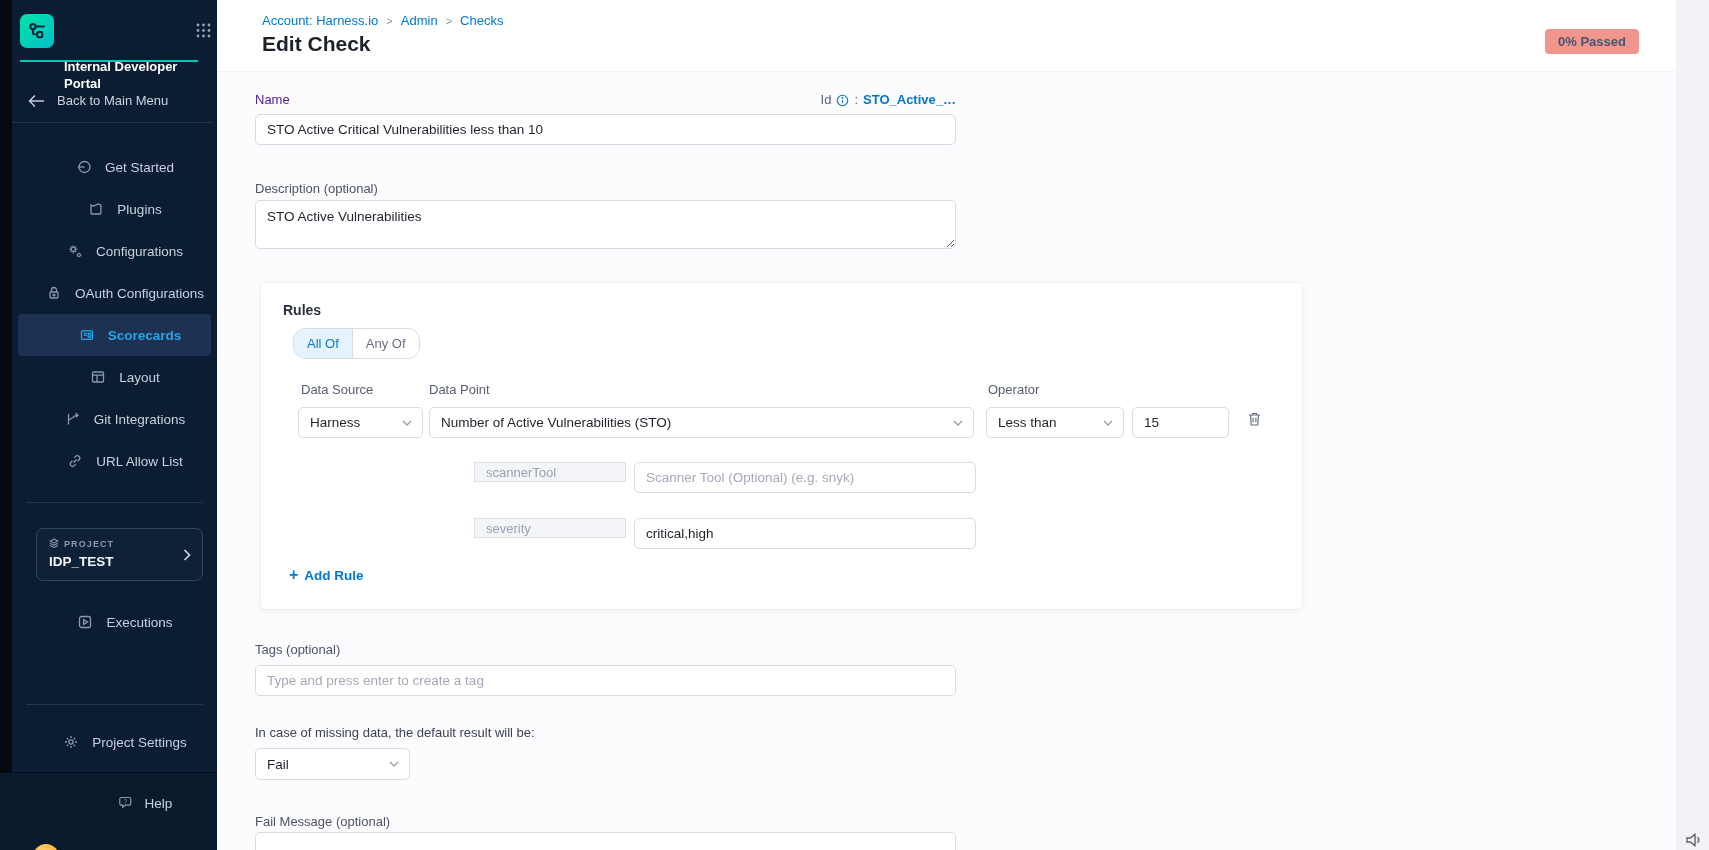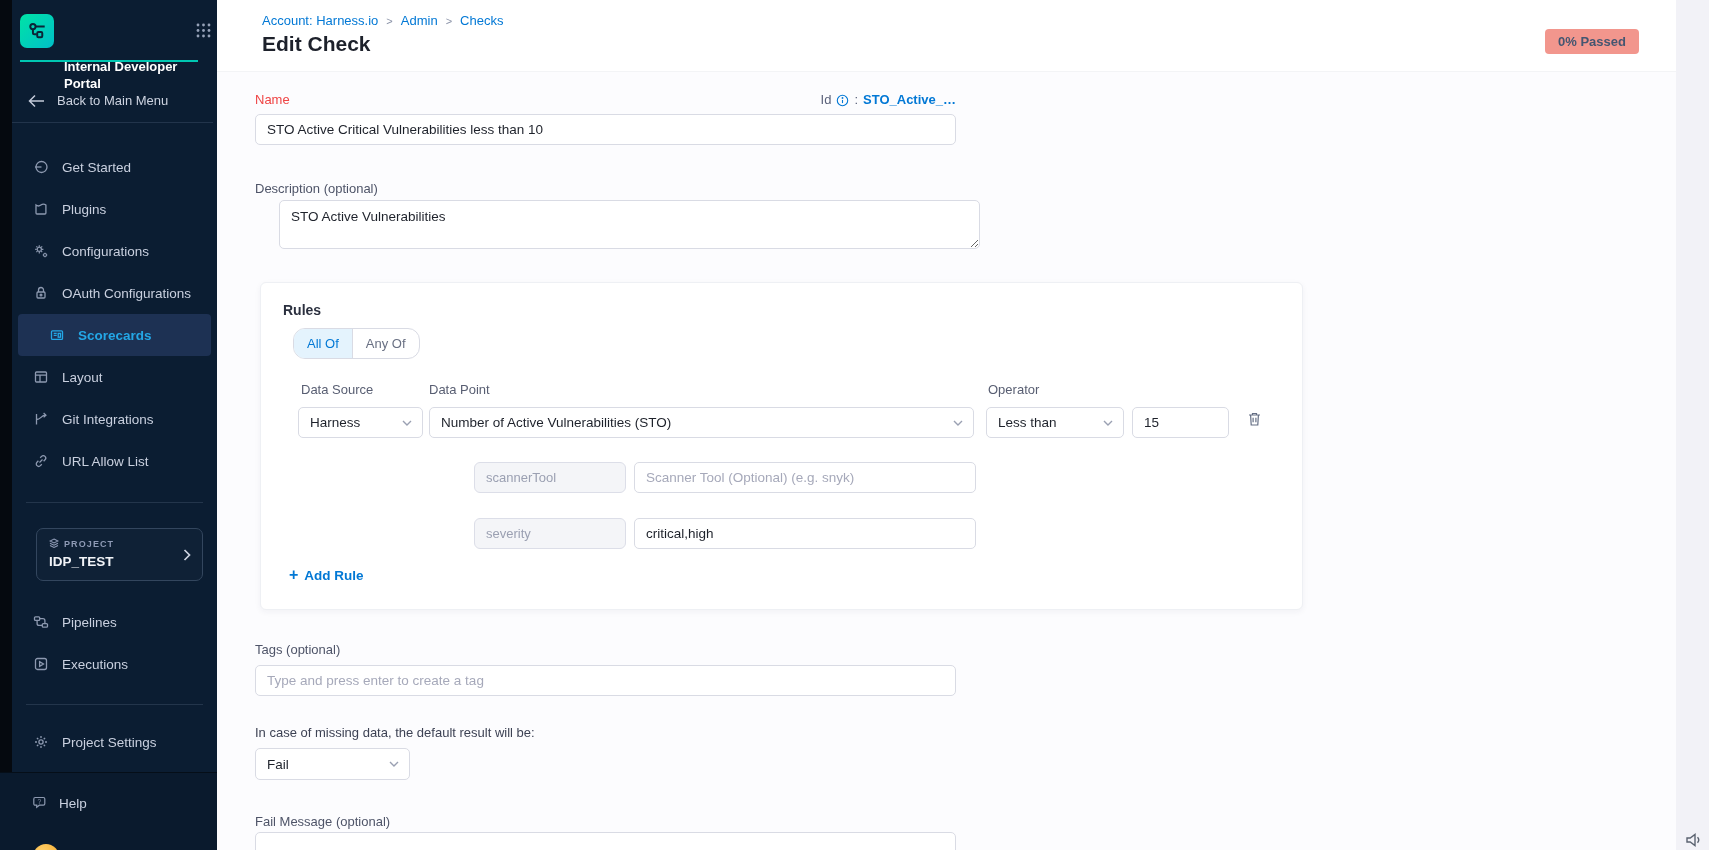--- a/index.html
+++ b/index.html
@@ -17,21 +17,21 @@
   .apps-grid { margin-left:auto; margin-top:9px; color:#96a2b8; cursor:pointer; }
   .teal-line { position:absolute; top:60px; left:8px; width:178px; height:2px; background:#00c7b2; }
   .back-row { position:absolute; top:79px; left:0; right:4px; height:44px; display:flex; align-items:center;
               padding-left:16px; gap:12px; color:#cdd3e0; font-size:13px; cursor:pointer;
               border-bottom:1px solid rgba(140,160,190,.18); }
   .back-arrow { color:#c3cad9; display:flex; }
 
   .nav-group { position:absolute; left:0; right:0; }
   .g1 { top:146px; } .g2 { top:601px; } .g3 { top:721px; }
   .nav-item { height:42px; display:flex; align-items:center; padding-left:21px; gap:13px;
-              color:#c9d0df; font-size:13.5px; cursor:pointer; }
+              color:#c9d0df; font-size:13.5px; cursor:pointer;justify-content:center; }
   .nav-ic { color:#8d99b0; display:flex; width:16px; justify-content:center; }
   .nav-item.active { background:#1d3153; margin:0 6px; padding-left:31px; border-radius:4px; color:#24a7e6; font-weight:600; }
   .nav-item.active .nav-ic { color:#24a7e6; }
 
   .side-divider { position:absolute; left:14px; right:14px; height:1px; background:rgba(160,180,210,.16); }
   .d1 { top:502px; } .d2 { top:704px; }
 
   .project-card { position:absolute; top:528px; left:24px; width:167px; height:53px; border:1px solid #33465e;
                   border-radius:7px; background:rgba(255,255,255,.02); padding:9px 12px; cursor:pointer; }
   .proj-kicker { display:flex; align-items:center; gap:5px; color:#8e9ab5; font-size:9px; letter-spacing:1.1px; font-weight:600; }
@@ -57,40 +57,40 @@
   .lbl { position:absolute; font-size:13px; color:#4e5468; }
   .inp { background:#fff; border:1px solid #d9dbe4; border-radius:5px; height:31px; padding:0 11px;
          font-size:13.5px; color:#1e222b; font-family:inherit; outline:none; }
   .inp::placeholder, textarea::placeholder { color:#a6a9ba; }
   textarea.inp { padding-top:8px; height:49px; resize:both; }
   .sel { display:flex; align-items:center; justify-content:space-between; background:#fff; border:1px solid #d9dbe4;
          border-radius:5px; height:31px; padding:0 10px 0 11px; font-size:13.5px; color:#1e222b; cursor:pointer; }
   .chev { color:#9aa0b2; display:flex; }
 
   .name-row { position:absolute; left:38px; top:92px; width:701px; display:flex; justify-content:space-between; align-items:center; }
-  .name-lbl { font-size:13px; color:#ef4444; }
+  .name-lbl { font-size:13px; color:#4c1d95; }
   .id-group { display:flex; align-items:flex-end; gap:5px; font-size:13px; }
   .id-lbl { color:#5a617a; }
   .id-sep { color:#5a617a; }
   .id-val { color:#0278d5; font-weight:600; cursor:pointer; }
   #name-input { position:absolute; left:38px; top:114px; width:701px; }
   #desc-lbl { left:38px; top:181px; }
-  #desc-area { position:absolute; left:38px; top:200px; width:701px;margin-left:24px; }
+  #desc-area { position:absolute; left:38px; top:200px; width:701px; }
 
   .rules-card { position:absolute; left:43px; top:282px; width:1043px; height:328px; background:#fff;
                 border:1px solid #eef0f4; border-radius:6px; box-shadow:0 2px 6px rgba(40,45,80,.05); }
   .rules-h { position:absolute; left:22px; top:19px; font-size:14px; font-weight:700; color:#2b303f; }
   .tabs { position:absolute; left:32px; top:45px; display:inline-flex; border:1px solid #d9dbe4; border-radius:12px;
           overflow:hidden; background:#fff;align-items:flex-end; }
   .tab { padding:0 13px; height:29px; display:flex; align-items:center; font-size:13px; cursor:pointer; }
   .tab.active { background:#e4f3fd; color:#0278d5; }
   .tab.idle { color:#697083; border-left:1px solid #d9dbe4; }
   .card-lbl { position:absolute; top:99px; font-size:13px; color:#585e72; }
   .row-sel { position:absolute; top:124px; }
-  .key-box { position:absolute; background:#f4f5f8; border:1px solid #dcdee8; border-radius:6px; height:31px;
+  .key-box { position:absolute; background:#f4f5f8; border:1px solid #dcdee8; border-radius:0; height:20px;
              display:flex; align-items:center; padding:0 11px; color:#9ba0b2; font-size:13px; width:152px; }
   .param-inp { position:absolute; width:342px; }
   .trash-btn { position:absolute; left:986px; top:128px; cursor:pointer; display:flex; color:#646e84; }
   .add-rule { position:absolute; left:28px; top:283px; display:flex; align-items:center; gap:6px; color:#0278d5;
               font-size:13.5px; font-weight:600; cursor:pointer; }
   .add-plus { font-size:16px; font-weight:700; }
 
   #tags-lbl { left:38px; top:642px; }
   #tags-input { position:absolute; left:38px; top:665px; width:701px; }
   #missing-lbl { left:38px; top:725px; color:#3d4254; }
@@ -239,30 +239,20 @@
         <svg width="8" height="13" viewBox="0 0 8 13" fill="none" stroke="currentColor" stroke-width="1.7">
           <path d="M1.5 1.5 6.5 6.5 1.5 11.5"></path>
         </svg>
       </span>
     </div>
 
     <nav class="nav-group g2">
       <div class="nav-item">
         <span class="nav-ic">
           <svg width="16" height="16" viewBox="0 0 16 16" fill="none" stroke="currentColor" stroke-width="1.3">
-            <rect x="1.5" y="2.8" width="5.2" height="3.6" rx="1"></rect>
-            <rect x="9.3" y="9.6" width="5.2" height="3.6" rx="1"></rect>
-            <path d="M6.7 4.6h3.2a2 2 0 0 1 2 2v3M4.1 6.4v3a2 2 0 0 0 2 2h3.2"></path>
-          </svg>
-        </span>
-        <span>Pipelines</span>
-      </div>
-      <div class="nav-item">
-        <span class="nav-ic">
-          <svg width="16" height="16" viewBox="0 0 16 16" fill="none" stroke="currentColor" stroke-width="1.3">
             <rect x="2.5" y="2.5" width="11" height="11" rx="2"></rect>
               <path d="M6.6 5.6v4.8l3.9-2.4z"></path>
           </svg>
         </span>
         <span>Executions</span>
       </div>
     </nav>
 
     <div class="side-divider d2"></div>
 

